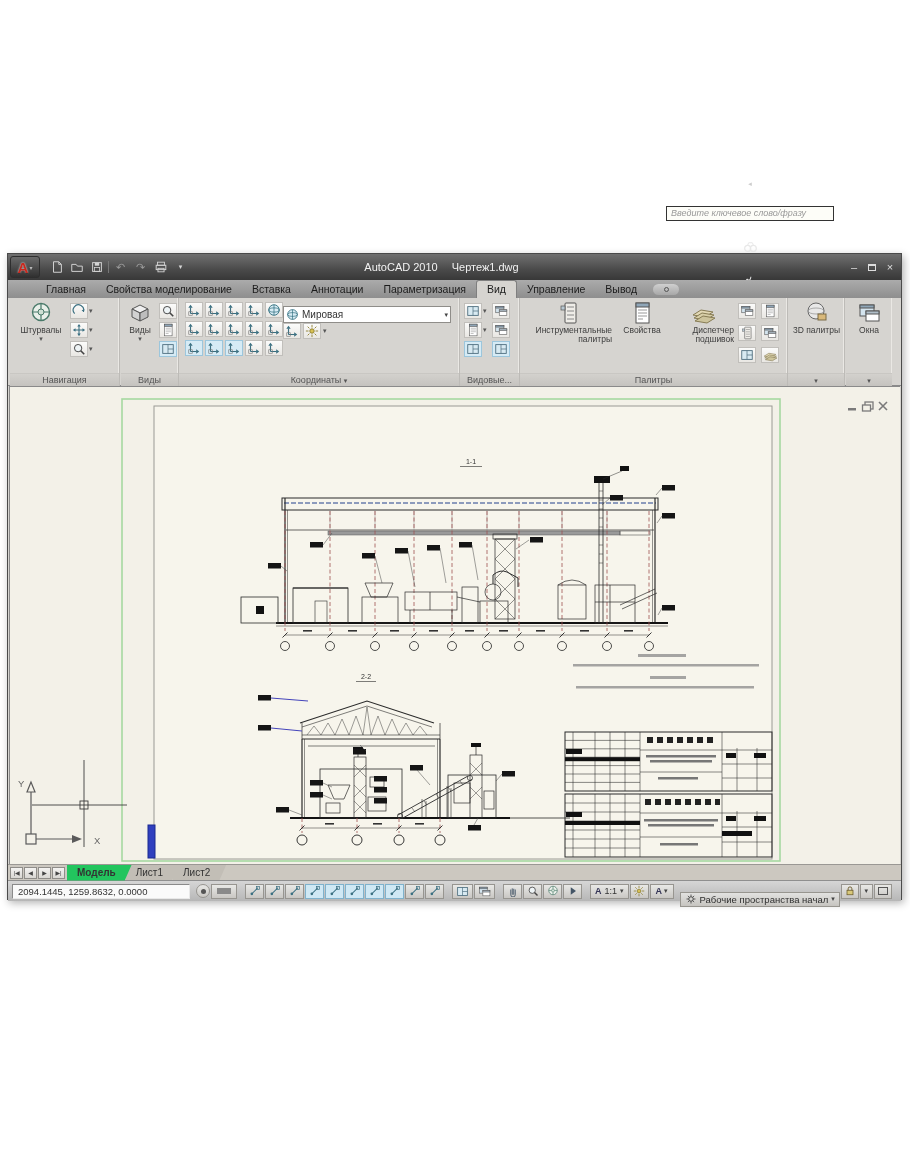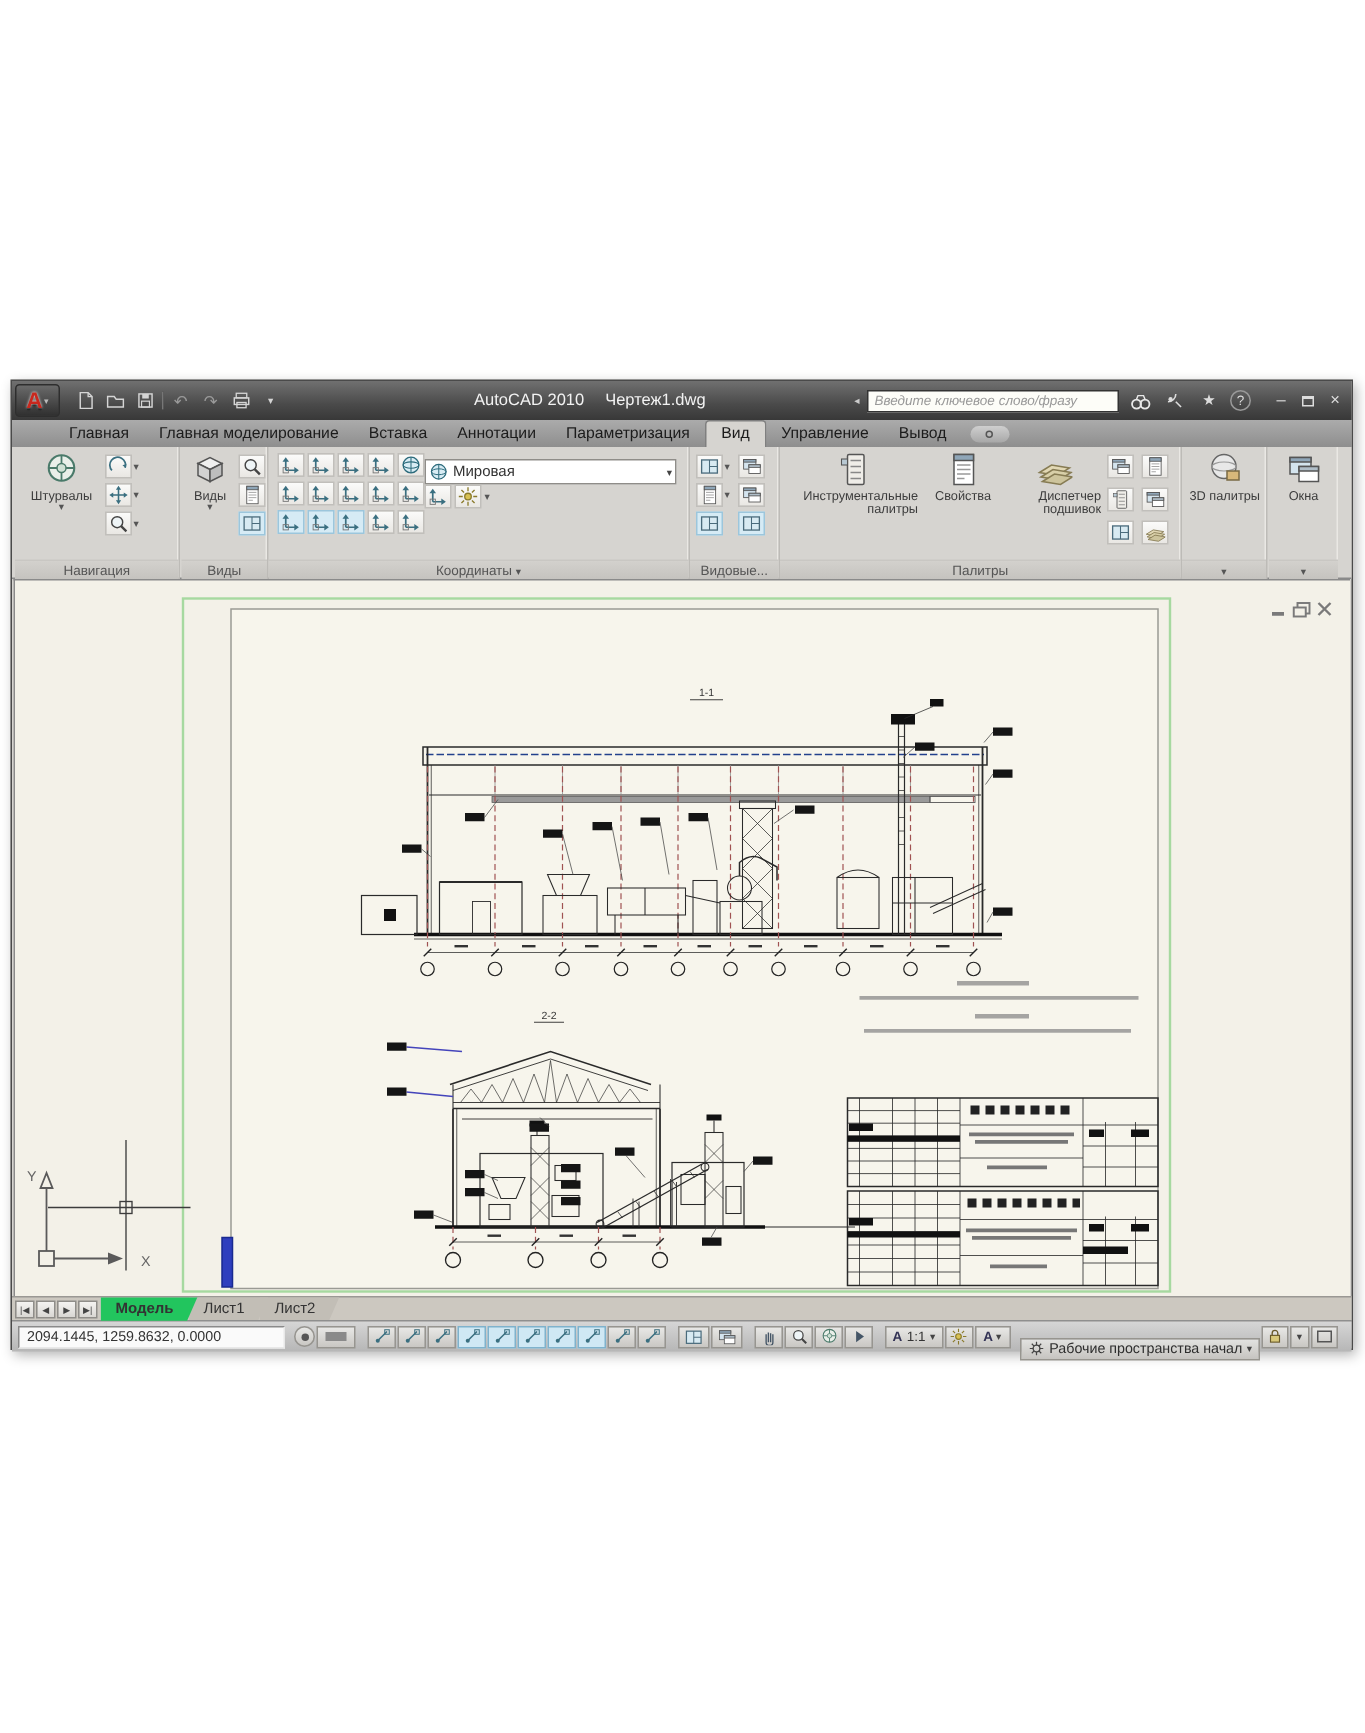--- a/index.html
+++ b/index.html
@@ -12,21 +12,21 @@
   #tbar{position:absolute;left:0;top:0;width:100%;height:26px;
         background:linear-gradient(#707070,#4a4a4a 60%,#383838);display:flex;align-items:center;color:#e8e8e8;}
   .appbtn{width:30px;height:22px;margin-left:2px;border:1px solid #2e2e2e;border-radius:3px;
         background:linear-gradient(#6a6a6a,#303030);display:flex;align-items:center;justify-content:center;}
   .appA{color:#c8281e;font-weight:bold;font-size:15px;text-shadow:0 0 2px #fff,0 1px 1px #000;line-height:1;}
   .qat{display:flex;align-items:center;gap:3px;margin-left:8px;}
   .qat .qi{width:17px;height:16px;display:flex;align-items:center;justify-content:center;color:#d5d5d5;font-size:11px;}
   .qsep{width:1px;height:12px;background:#2c2c2c;border-right:1px solid #777;}
   .ttl{flex:1;text-align:center;font-size:11px;color:#f2f2f2;white-space:nowrap;overflow:hidden;}
   .ttl b{font-weight:normal;margin-right:14px;margin-left:28px;}
-  .srch{display:flex;align-items:center;gap:5px;margin-right:4px;}
+  .srch{display:flex;align-items:center;gap:18px;margin-right:4px;flex-direction:column;}
   .searchbox{width:168px;height:15px;border:1px solid #333;background:#fdfdf8;font-size:9px;font-style:italic;color:#999;padding:0 4px;}
   .searchbox::placeholder{color:#999;font-style:italic;}
   .ibtn{width:18px;height:16px;display:flex;align-items:center;justify-content:center;color:#ddd;font-size:10px;}
   .winctl{display:flex;gap:2px;margin:0 3px 0 8px;}
   .wbtn{width:16px;height:14px;display:flex;align-items:center;justify-content:center;color:#ddd;font-size:11px;line-height:1;}
   .maxglyph{width:8px;height:7px;border:1px solid #ddd;border-top:2px solid #ddd;display:inline-block;}
   
   #rtabs{position:absolute;left:0;top:26px;width:100%;height:18px;
          background:linear-gradient(#ababab,#8e8e8e);display:flex;align-items:flex-end;padding-left:28px;}
   .rtab{font-size:10.5px;color:#1c1c1c;padding:2px 10px 3px;white-space:nowrap;}
@@ -258,21 +258,21 @@
         <span class="wbtn">–</span>
         <span class="wbtn">
             <i class="maxglyph"></i>
           </span>
         <span class="wbtn">×</span>
       </div>
     </div>
 
     <div id="rtabs">
       <span class="rtab">Главная</span>
-      <span class="rtab">Главная моделирование</span>
+      <span class="rtab">Свойства моделирование</span>
       <span class="rtab">Вставка</span>
       <span class="rtab">Аннотации</span>
       <span class="rtab">Параметризация</span>
       <span class="rtab act">Вид</span>
       <span class="rtab">Управление</span>
       <span class="rtab">Вывод</span>
       <span class="tabpill">
           <i></i>
         </span>
     </div>

